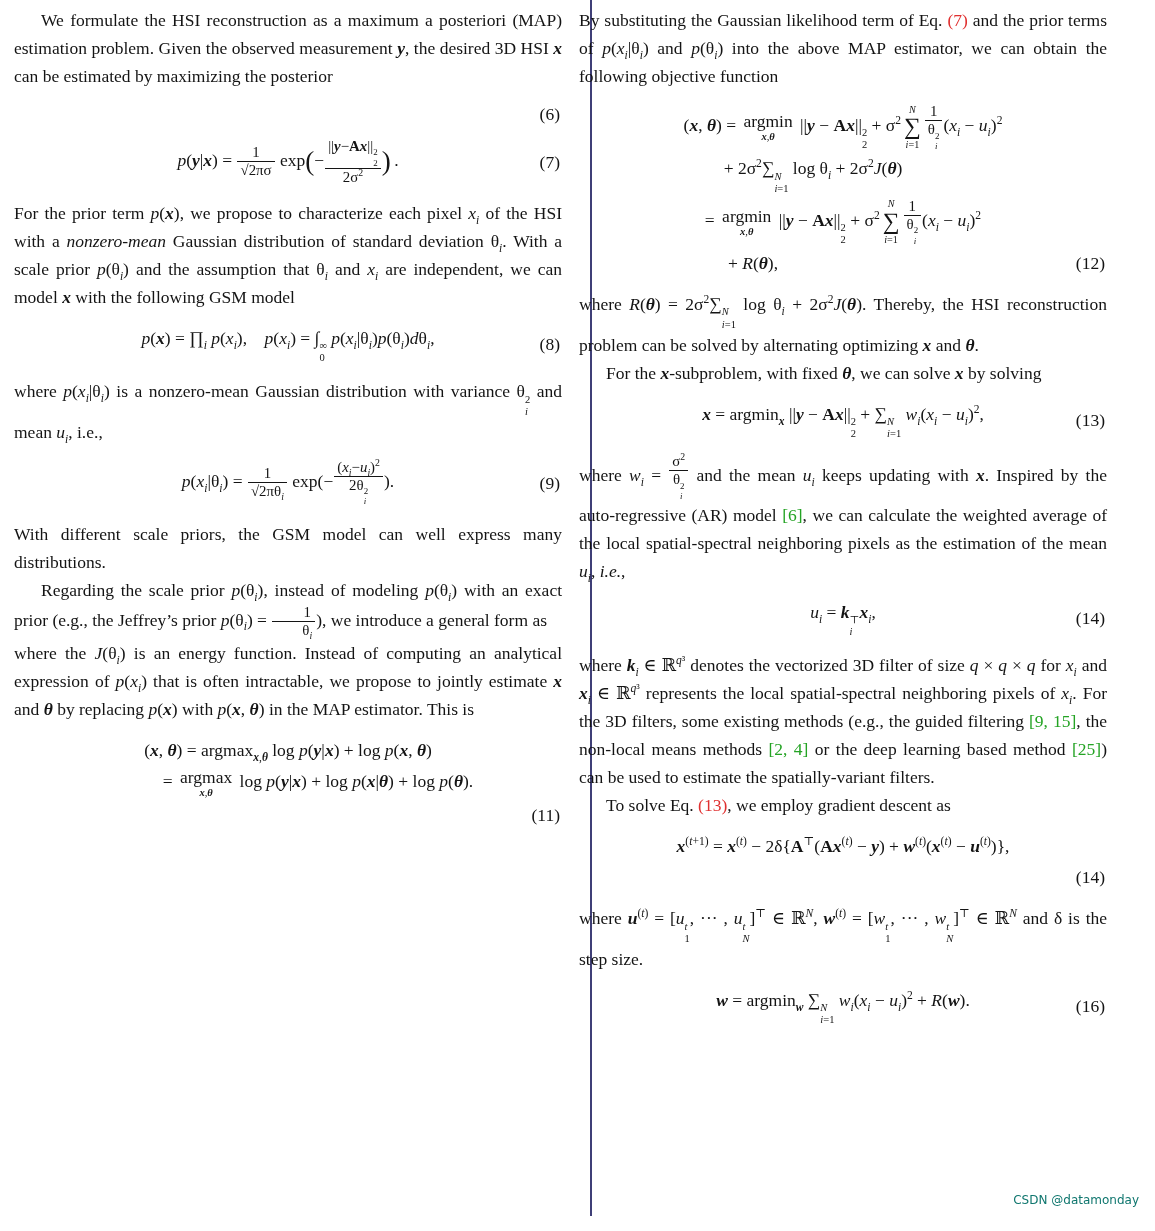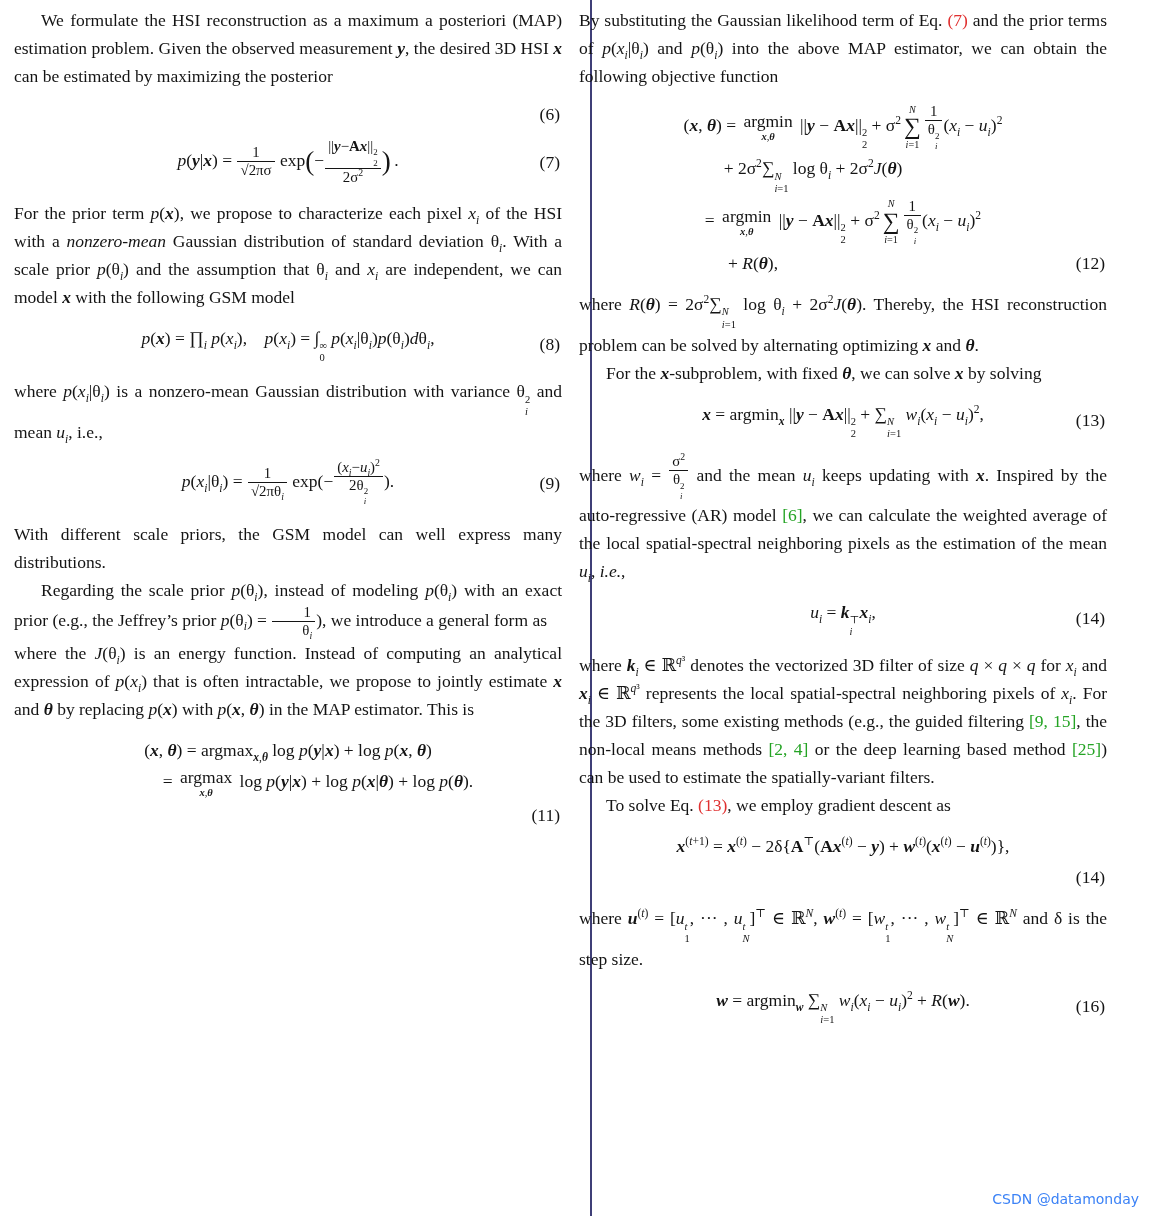--- a/index.html
+++ b/index.html
@@ -42,21 +42,21 @@
 
   .op { display:inline-flex; flex-direction:column; align-items:center; vertical-align:middle; line-height:1.05; margin:0 3px; }
   .op .os { font-size:0.6em; }
 
   .cite  { color:var(--cite,#24a324); }
   .eqref { color:var(--eqref,#e03030); }
 
   .watermark {
     position:absolute; right:16px; bottom:6px;
     font-family:"DejaVu Sans","Liberation Sans",sans-serif;
-    font-size:14px; color:#3b82f6;
+    font-size:12px; color:#0f766e;
   }
 </style>
 </head>
 <body>
 
 <div class="page">
   <div class="col col-left">
       <div class="para indent">We formulate the HSI reconstruction as a maximum a posteriori (MAP) estimation problem. Given the observed measurement <b><i>y</i></b>, the desired 3D HSI <b><i>x</i></b> can be estimated by maximizing the posterior</div>
       <div class="equation">
         <div class="eqrow"><span class="eqnum">(6)</span></div>

